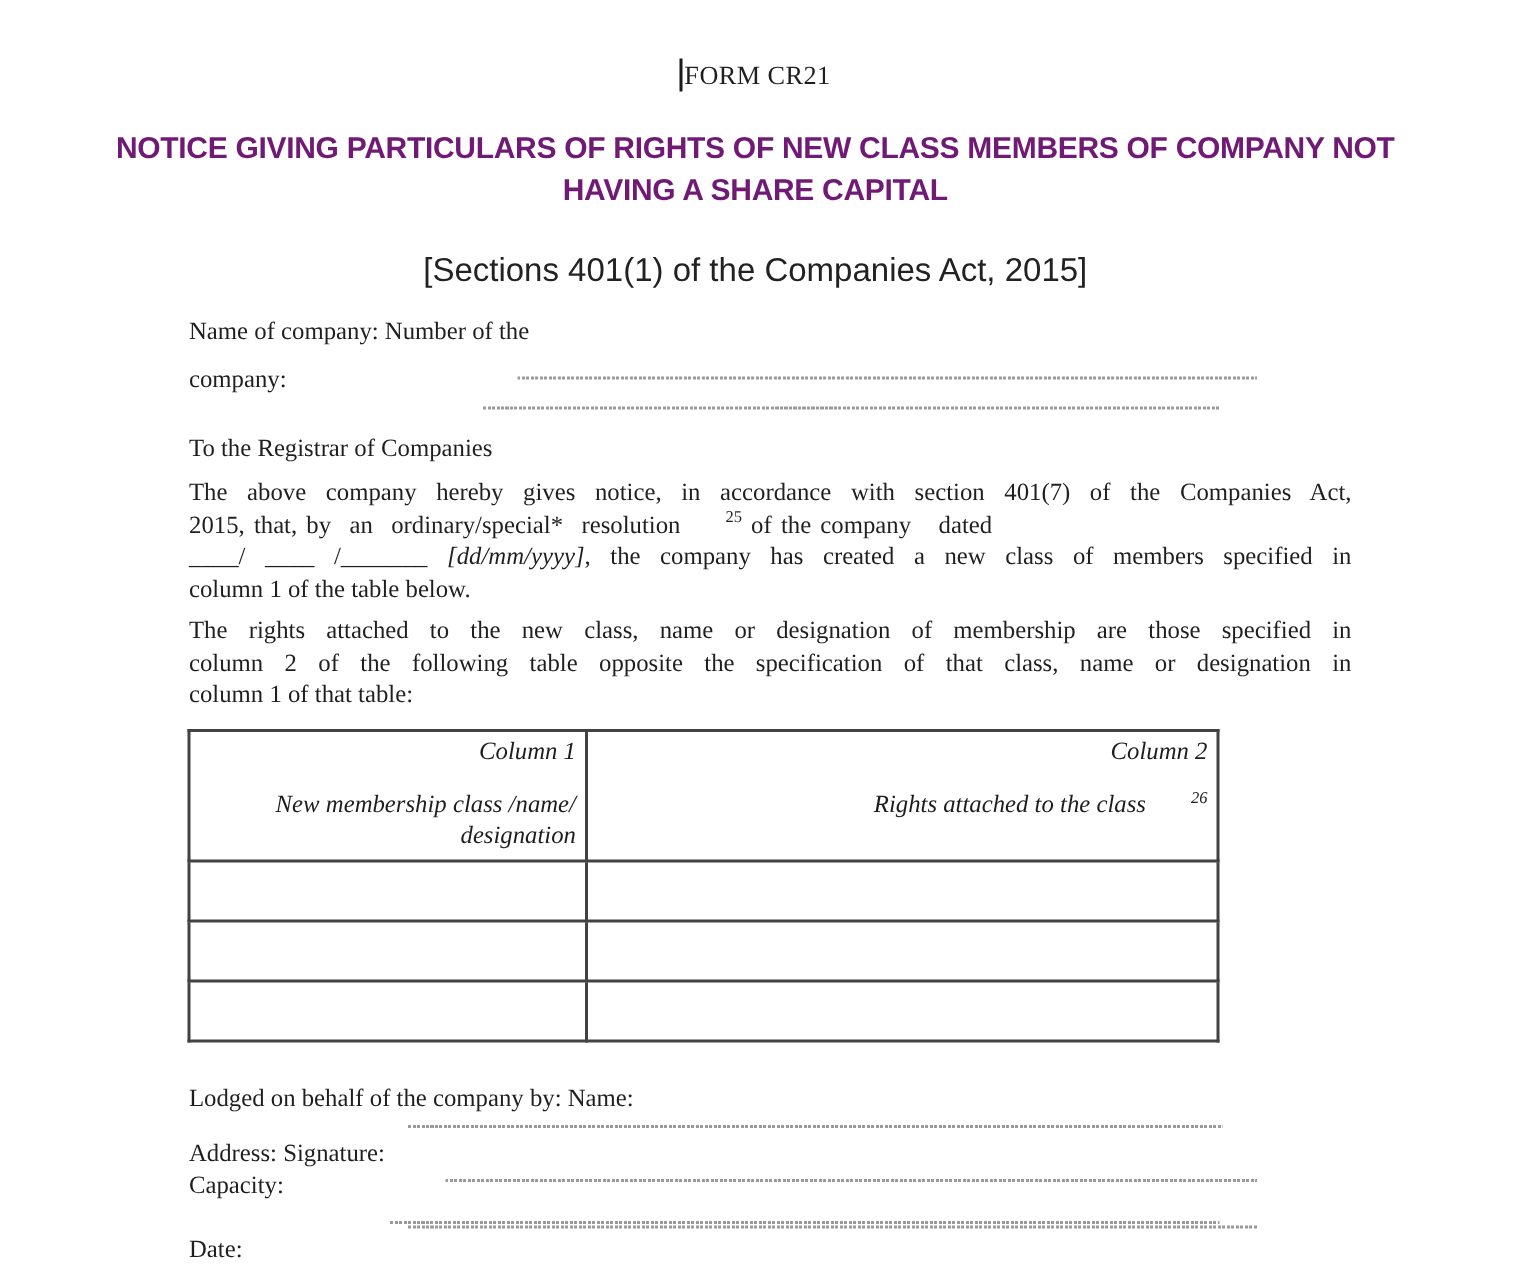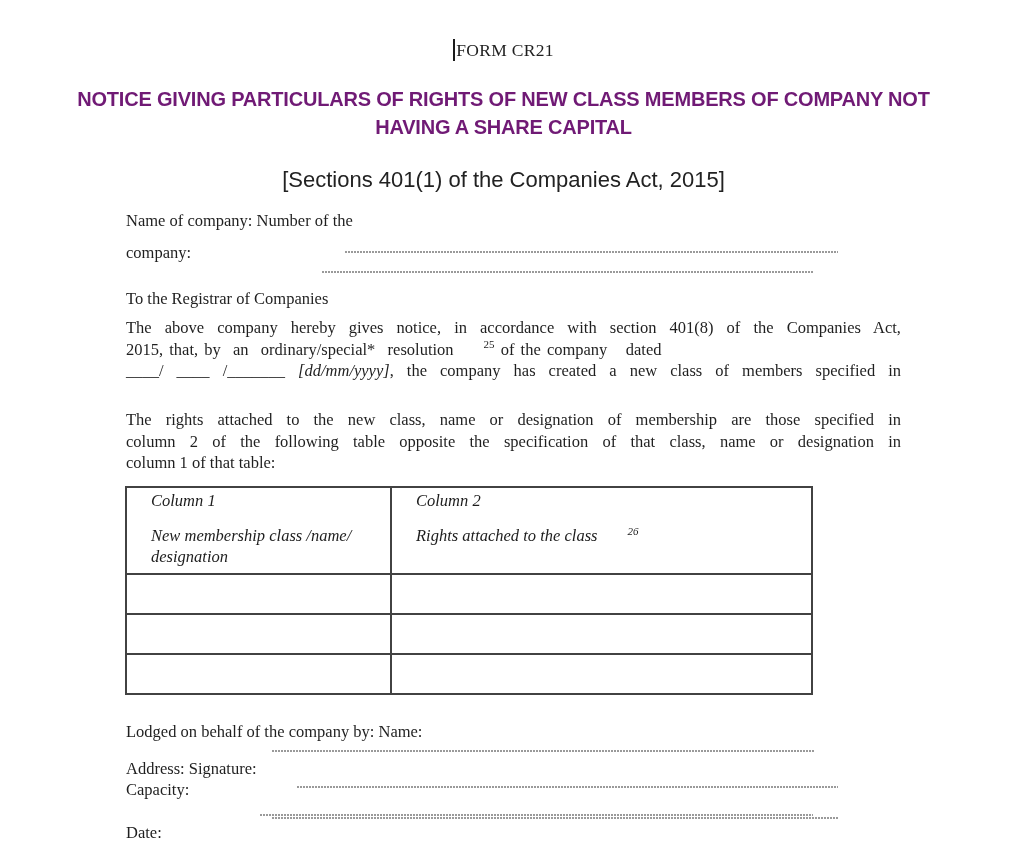--- a/index.html
+++ b/index.html
@@ -34,21 +34,21 @@
   .ital { font-style:italic; }
   .dotted {
     position:absolute; height:2px;
     background-image:repeating-linear-gradient(90deg,#9a9a9a 0 2px,transparent 2px 3px);
     cursor:text;
   }
   table.tbl {
     position:absolute; top:486px; left:125px; width:688px;
     border-collapse:collapse; font-size:16.5px; font-style:italic; color:#1d1d1d;
   }
-  table.tbl td { border:2px solid #424242; vertical-align:top; padding:3px 24px; }
+  table.tbl td { border:2px solid #424242; vertical-align:top; padding:3px 6px;text-align:right; }
   table.tbl td.c1 { width:265px; }
   table.tbl tr.hdr td { height:87px; }
   table.tbl tr.empty td { height:40px; cursor:text; }
   .colsub { margin-top:14px; line-height:21px; }
 </style>
 </head>
 <body>
 
 <div class="page">
 
@@ -64,23 +64,24 @@
 
   <div class="txt" style="top:211px;">Name of company: Number of the</div>
   <div class="txt" style="top:243px;">company:</div>
 
   <div class="dotted" style="top:251px; left:345px; width:493px;"></div>
   <div class="dotted" style="top:271px; left:322px; width:491px;"></div>
 
   <div class="txt" style="top:289px;">To the Registrar of Companies</div>
 
   <div class="para" style="top:317px;">
-    <div class="line just">The above company hereby gives notice, in accordance with section 401(8) of the Companies Act,</div>
+    <div class="line just">The above company hereby gives notice, in accordance with section 401(7) of the Companies Act,</div>
     <div class="line presp"><span>2015, that, by  an  ordinary/special*  resolution</span><sup class="fn">25</sup><span> of the company   dated</span></div>
     <div class="line just"><span>____/ ____ /_______ </span><span class="ital">[dd/mm/yyyy]</span><span>, the company has created a new class of members specified in</span></div>
+    <div class="line">column 1 of the table below.</div>
   </div>
 
   <div class="para" style="top:409px;">
     <div class="line just">The rights attached to the new class, name or designation of membership are those specified in</div>
     <div class="line just">column 2 of the following table opposite the specification of that class, name or designation in</div>
     <div class="line">column 1 of that table:</div>
   </div>
 
   <table class="tbl">
     <tbody>

